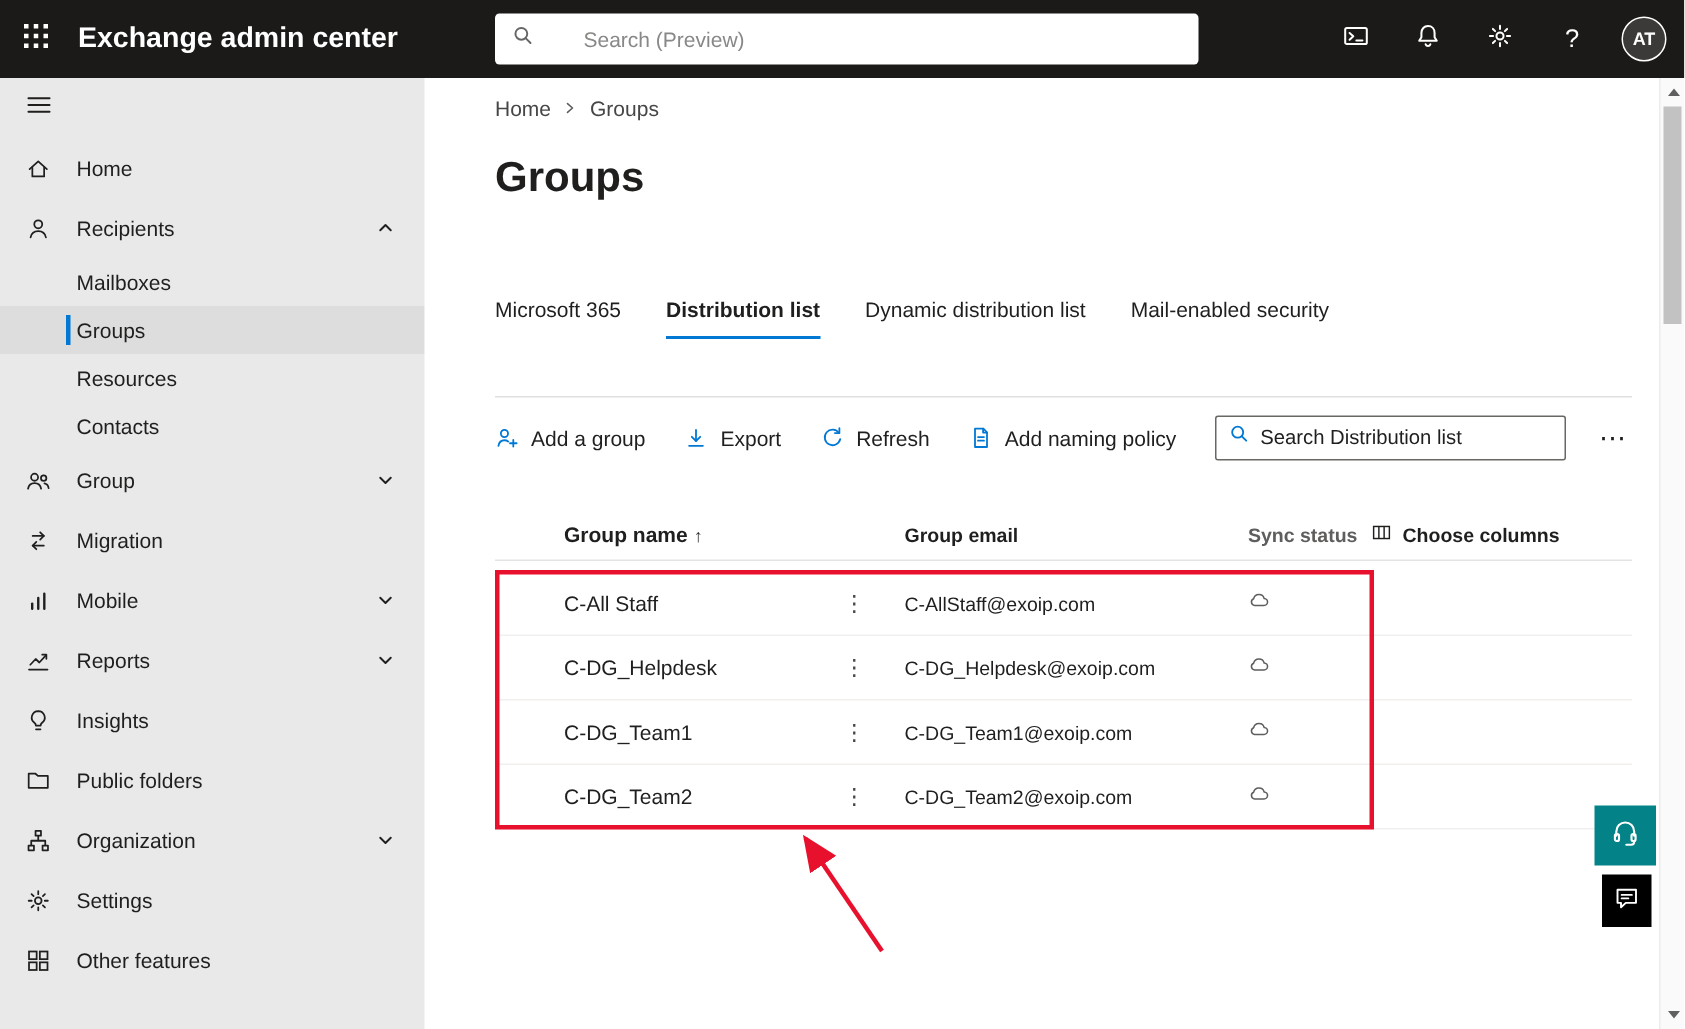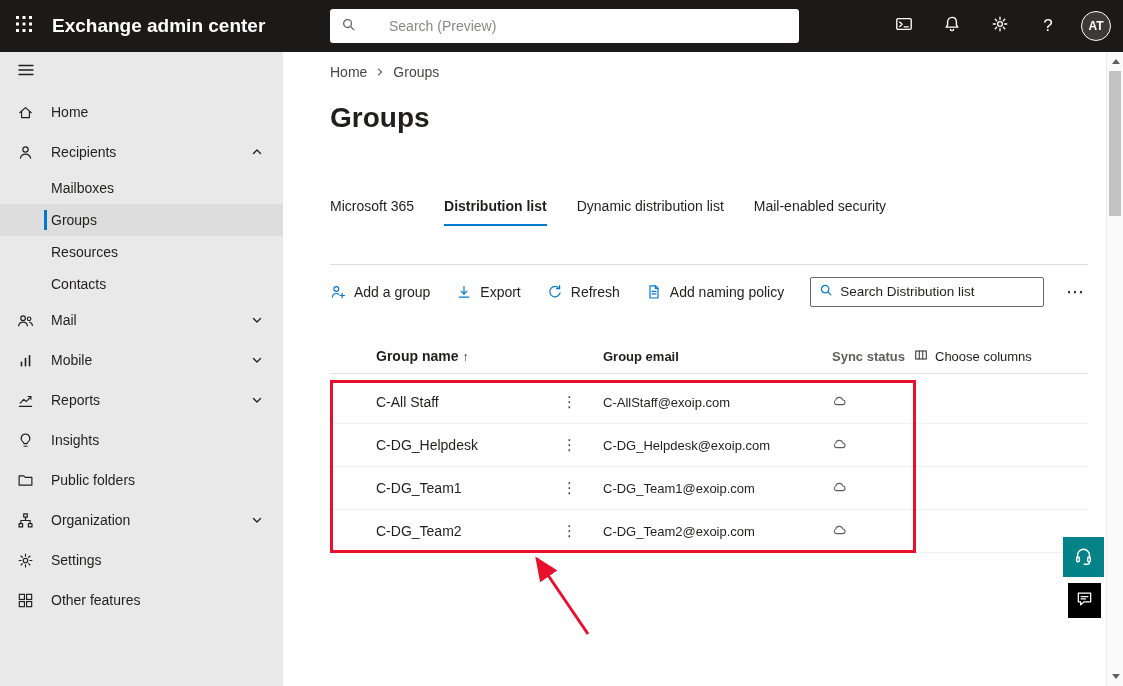--- a/index.html
+++ b/index.html
@@ -48,21 +48,21 @@
   .more-btn{margin-left:18px;font-size:18px;color:#201f1e;cursor:pointer;line-height:1;padding:2px 4px;}
 
   .table{margin-top:32px;}
   .thead{display:flex;align-items:center;height:35px;border-bottom:1px solid #e5e3e1;font-size:13px;font-weight:700;color:#201f1e;}
   .trow{display:flex;align-items:center;height:43px;border-bottom:1px solid #f1f0ee;cursor:pointer;}
   .cell-name{width:186px;margin-left:46px;font-size:14px;color:#201f1e;white-space:nowrap;}
   .cell-dots{width:41px;font-size:15px;color:#484644;cursor:pointer;}
   .cell-email{width:229px;font-size:13px;color:#201f1e;white-space:nowrap;}
   .cell-sync{width:82px;display:flex;align-items:center;color:#605e5c;}
   .sort-glyph{font-size:12px;margin-left:4px;color:#201f1e;}
-  .choose-cols{display:flex;align-items:center;gap:7px;font-weight:400;font-size:13px;color:#201f1e;cursor:pointer;}
+  .choose-cols{display:flex;align-items:center;gap:7px;font-weight:700;font-size:13px;color:#201f1e;cursor:pointer;}
   .choose-cols svg{color:#201f1e;}
 
   
   .v-scroll{position:absolute;right:0;top:52px;width:17px;height:634px;background:#fafafa;border-left:1px solid #ececec;z-index:30;}
   .scroll-arrow{position:absolute;left:0;width:17px;height:17px;display:flex;align-items:center;justify-content:center;cursor:pointer;}
   .scroll-arrow.up{top:1px;}
   .scroll-arrow.down{bottom:1px;}
   .tri-up{width:0;height:0;border-left:4px solid transparent;border-right:4px solid transparent;border-bottom:5px solid #606060;}
   .tri-down{width:0;height:0;border-left:4px solid transparent;border-right:4px solid transparent;border-top:5px solid #606060;}
   .v-thumb{position:absolute;left:2px;right:2px;top:19px;height:145px;background:#c2c2c2;cursor:pointer;}
@@ -193,28 +193,39 @@
 
     <div class="nav-item">
       <span class="nav-icon">
           <svg width="17" height="17" viewBox="0 0 16 16" fill="none" stroke="currentColor" stroke-width="1.1" stroke-linecap="round">
             <circle cx="5.7" cy="5.8" r="2.2"></circle>
             <path d="M1.6 13c.4-2.2 2-3.5 4.1-3.5 2.1 0 3.7 1.3 4.1 3.5"></path>
             <circle cx="11.4" cy="6.4" r="1.7"></circle>
             <path d="M11.9 9.6c1.5.3 2.4 1.4 2.6 3.1"></path>
           </svg>
         </span>
-      <span class="nav-label">Mail</span>
+      <span class="nav-label">Group</span>
       <span class="nav-chevron">
           <svg width="12" height="12" viewBox="0 0 12 12" fill="none" stroke="currentColor" stroke-width="1.3" stroke-linecap="round" stroke-linejoin="round">
             <polyline points="2.5 4.5 6 8 9.5 4.5"></polyline>
           </svg>
         </span>
     </div>
 
+    <div class="nav-item">
+      <span class="nav-icon">
+          <svg width="17" height="17" viewBox="0 0 16 16" fill="none" stroke="currentColor" stroke-width="1.1" stroke-linecap="round" stroke-linejoin="round">
+            <path d="M4.5 5h7"></path>
+            <path d="m9.2 2.7 2.3 2.3-2.3 2.3"></path>
+            <path d="M11.5 11h-7"></path>
+            <path d="m6.8 8.7-2.3 2.3 2.3 2.3"></path>
+          </svg>
+        </span>
+      <span class="nav-label">Migration</span>
+    </div>
 
     <div class="nav-item">
       <span class="nav-icon">
           <svg width="17" height="17" viewBox="0 0 16 16" fill="none" stroke="currentColor" stroke-width="1.5" stroke-linecap="round">
             <path d="M4.2 13V9.8"></path>
             <path d="M8 13V6.2"></path>
             <path d="M11.8 13V3.6"></path>
           </svg>
         </span>
       <span class="nav-label">Mobile</span>

